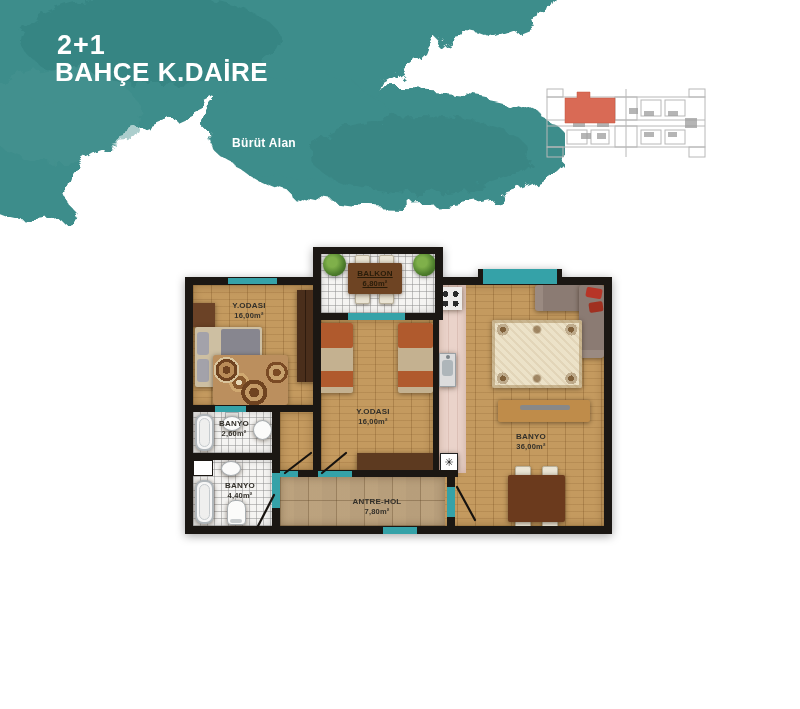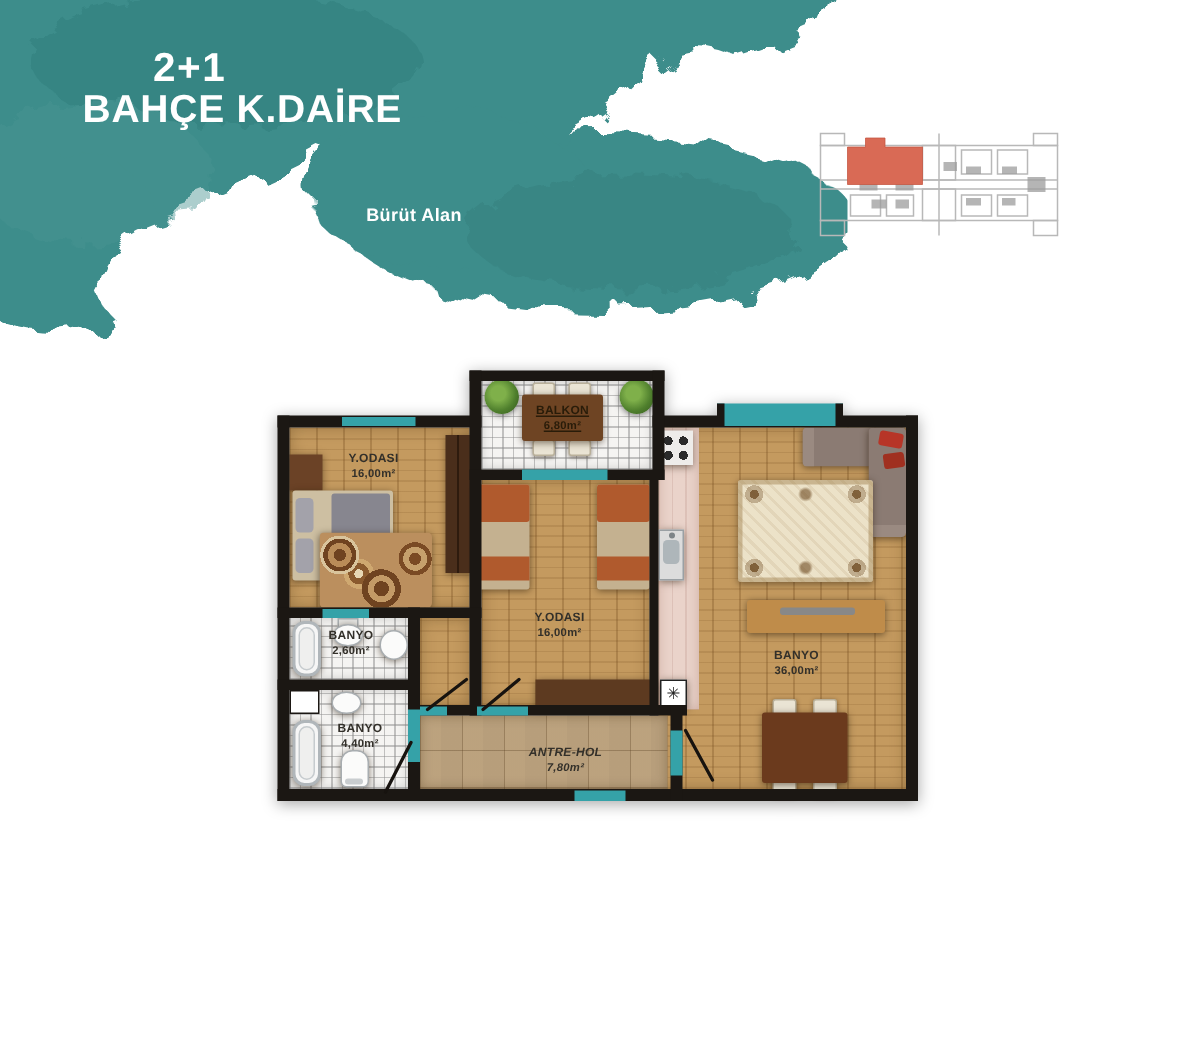--- a/index.html
+++ b/index.html
@@ -2,24 +2,24 @@
 <html><head>
 <meta charset="utf-8">
 <style>
   * { margin:0; padding:0; box-sizing:border-box; }
   body { background:#ffffff; font-family:"Liberation Sans", sans-serif; }
   .page { position:relative; width:800px; height:709px; background:#ffffff; overflow:hidden; }
 
   
   .splash { position:absolute; left:0; top:0; }
   .hdr { position:absolute; color:#ffffff; font-weight:bold; z-index:5; }
-  .hdr-type { left:57px; top:30px; font-size:27px; letter-spacing:1px;margin-left:45px; }
+  .hdr-type { left:57px; top:30px; font-size:27px; letter-spacing:1px; }
   .hdr-title { left:55px; top:57px; font-size:26px; letter-spacing:.5px; }
   .hdr-area { left:150px; top:108px; width:162px; font-size:25px; text-align:right; }
-  .hdr-caption { left:150px; top:136px; width:158px; font-size:12px; text-align:right; letter-spacing:.3px; }
+  .hdr-caption { left:138px; top:136px; width:158px; font-size:12px; text-align:right; letter-spacing:.3px; }
 
   
   .keyplan { position:absolute; left:545px; top:84px; }
 
   
   .plan { position:absolute; left:185px; top:247px; width:427px; height:287px;
           filter:drop-shadow(0 2px 5px rgba(0,0,0,.35)); }
   .plan > div { position:absolute; }
 
   .wall { background:#1b1713; z-index:30; }
@@ -290,19 +290,19 @@
       <span class="area">36,00m²</span>
     </div>
     <div class="rlabel" style="left:19px; top:172px; width:60px;">
       <span>BANYO</span>
       <span class="area">2,60m²</span>
     </div>
     <div class="rlabel" style="left:25px; top:234px; width:60px;">
       <span>BANYO</span>
       <span class="area">4,40m²</span>
     </div>
-    <div class="rlabel" style="left:147px; top:250px; width:90px;font-style:italic;">
+    <div class="rlabel" style="left:147px; top:250px; width:90px;">
       <span>ANTRE-HOL</span>
       <span class="area">7,80m²</span>
     </div>
 
   </div>
 </div>
 
 </body></html>

